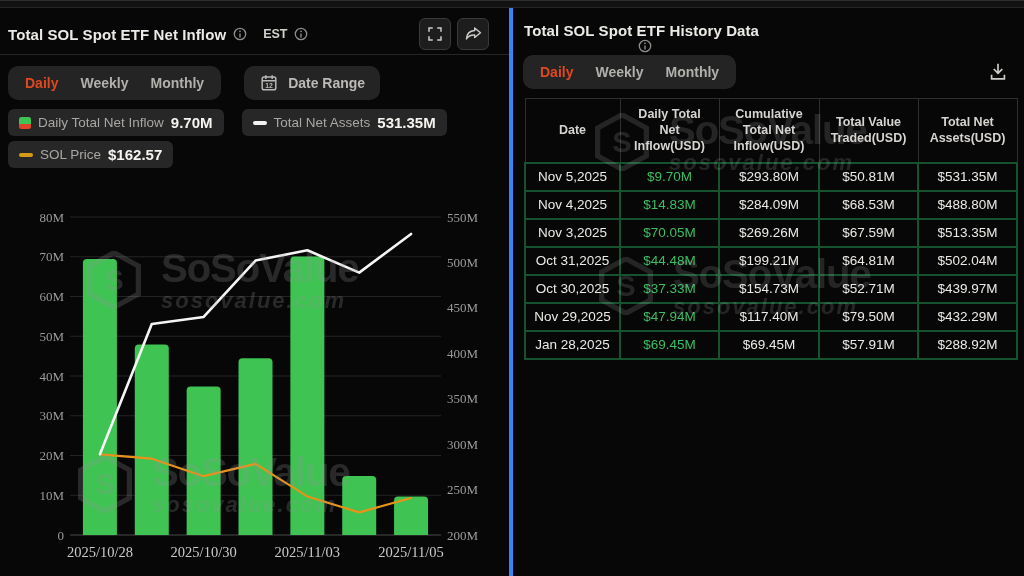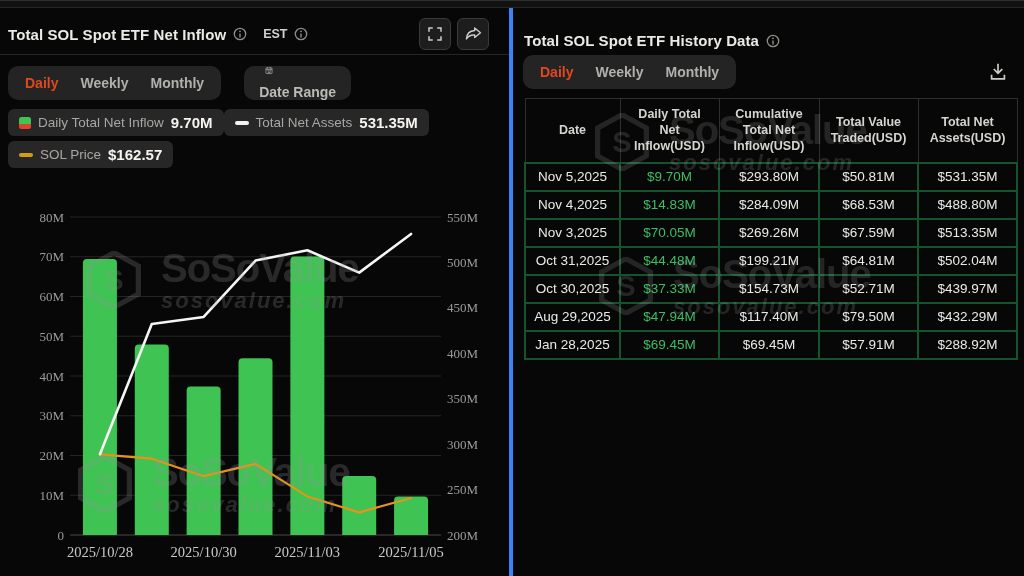--- a/index.html
+++ b/index.html
@@ -27,27 +27,27 @@
   .hdr-divider { position:absolute; left:0; top:46px; width:513px; height:1px; background:#262626; }
 
   
   .controls { position:absolute; left:8px; top:58px; height:34px; display:flex; }
   .tabgroup { display:flex; align-items:center; background:#242424; border-radius:10px;
     height:34px; padding:0 6px; }
   .tab { font-size:14px; font-weight:600; color:#b2b0ad; padding:0 11px; height:34px;
     line-height:34px; background:none; border:none; cursor:pointer;
     font-family:"Liberation Sans", sans-serif; }
   .tab.active { color:#e0481f; }
-  .date-range { margin-left:23px; display:flex; gap:9px; background:#242424;
+  .date-range { margin-left:23px; display:flex; align-items:center; gap:9px; background:#242424;
     border:none; border-radius:10px; height:34px; padding:0 15px; cursor:pointer;
-    font-family:"Liberation Sans", sans-serif; font-size:14px; font-weight:700; color:#bcbab6;flex-direction:column; }
+    font-family:"Liberation Sans", sans-serif; font-size:14px; font-weight:700; color:#bcbab6; }
 
   
   .legend { position:absolute; left:8px; top:101px; display:flex; flex-direction:column; gap:5px; }
-  .legend-row { display:flex; gap:0; }
+  .legend-row { display:flex; gap:18px; }
   .pill { display:flex; align-items:center; gap:7px; background:#272727; border-radius:6px;
     height:27px; padding:0 11px; }
   .pill .lbl { font-size:13.5px; color:#a9a7a4; }
   .pill .val { font-size:15px; font-weight:700; color:#f6f4f0; }
   .sq-split { width:12px; height:12px; border-radius:2.5px;
     background:linear-gradient(to bottom, #3fc353 0 55%, #e0432a 55% 100%); }
   .dash { width:14px; height:4px; border-radius:2px; }
   .dash.white { background:#f2f2f2; }
   .dash.gold { background:#d49a18; }
 
@@ -60,21 +60,21 @@
   .wm { position:absolute; display:flex; align-items:center; gap:18px; pointer-events:none; }
   .wm-chart { color:rgba(150,150,150,.24); }
   .wm-table { color:rgba(212,212,212,.15); }
   .wm-logo { width:58px; height:58px; flex:0 0 auto; }
   .wm-brand { font-size:40px; font-weight:800; letter-spacing:-1px; line-height:1;
     font-family:"Liberation Sans", sans-serif; }
   .wm-domain { font-size:22px; font-style:italic; font-weight:600; letter-spacing:2px;
     line-height:1; margin-top:2px; font-family:"Liberation Sans", sans-serif; }
 
   
-  .rp-title-row { position:absolute; left:11px; top:24px; display:flex; align-items:center; }
+  .rp-title-row { position:absolute; left:11px; top:14px; display:flex; align-items:center;flex-direction:column; }
   .rp-controls { position:absolute; left:10px; top:47px; right:12px; height:34px;
     display:flex; align-items:center; justify-content:space-between; }
   .dl-btn { background:none; border:none; cursor:pointer; width:28px; height:28px;
     display:flex; align-items:center; justify-content:center; }
 
   table.hist { position:absolute; left:11px; top:90px; width:492px; border-collapse:collapse;
     table-layout:fixed; }
   table.hist th { font-size:12.5px; font-weight:700; color:#d6d4d0; text-align:center;
     vertical-align:middle; height:64px; white-space:pre-line; line-height:1.3;
     border:1px solid #2f2f2f; border-top:1px solid #2f2f2f; padding:2px 4px; }
@@ -298,21 +298,21 @@
               <td>$502.04M</td>
             </tr>
             <tr>
               <td>Oct 30,2025</td>
               <td class="green">$37.33M</td>
               <td>$154.73M</td>
               <td>$52.71M</td>
               <td>$439.97M</td>
             </tr>
             <tr>
-              <td>Aug 29,2025</td>
+              <td>Nov 29,2025</td>
               <td class="green">$47.94M</td>
               <td>$117.40M</td>
               <td>$79.50M</td>
               <td>$432.29M</td>
             </tr>
             <tr>
               <td>Jan 28,2025</td>
               <td class="green">$69.45M</td>
               <td>$69.45M</td>
               <td>$57.91M</td>

